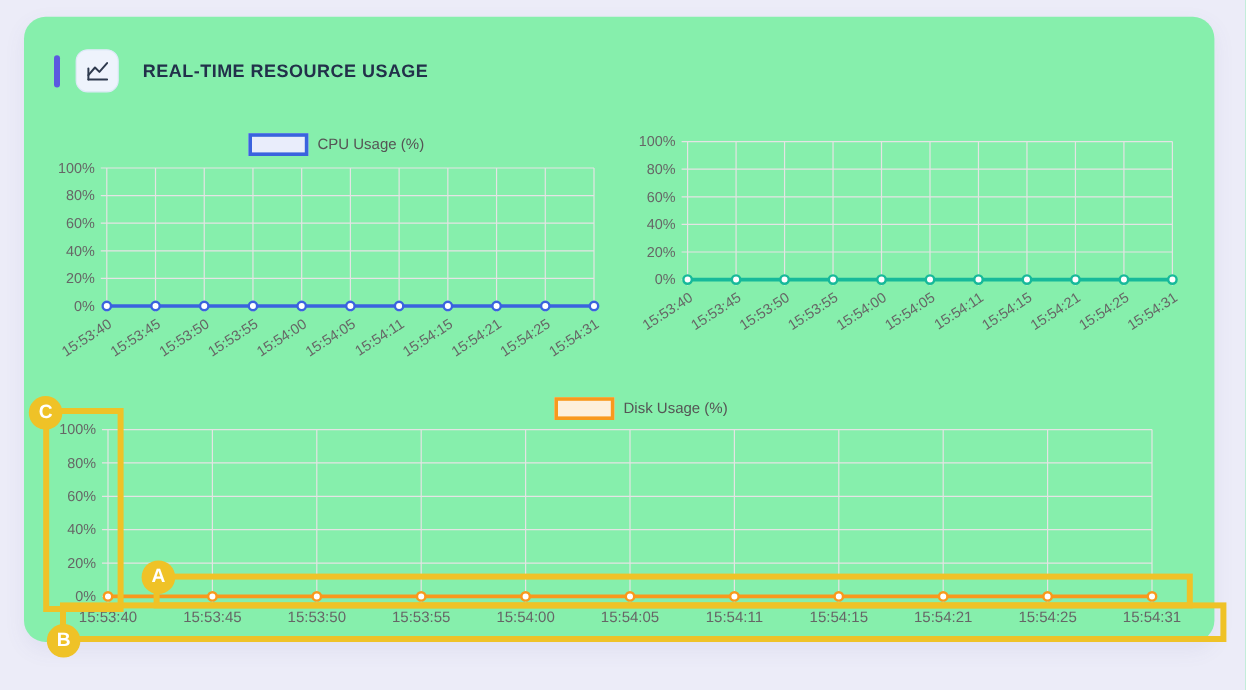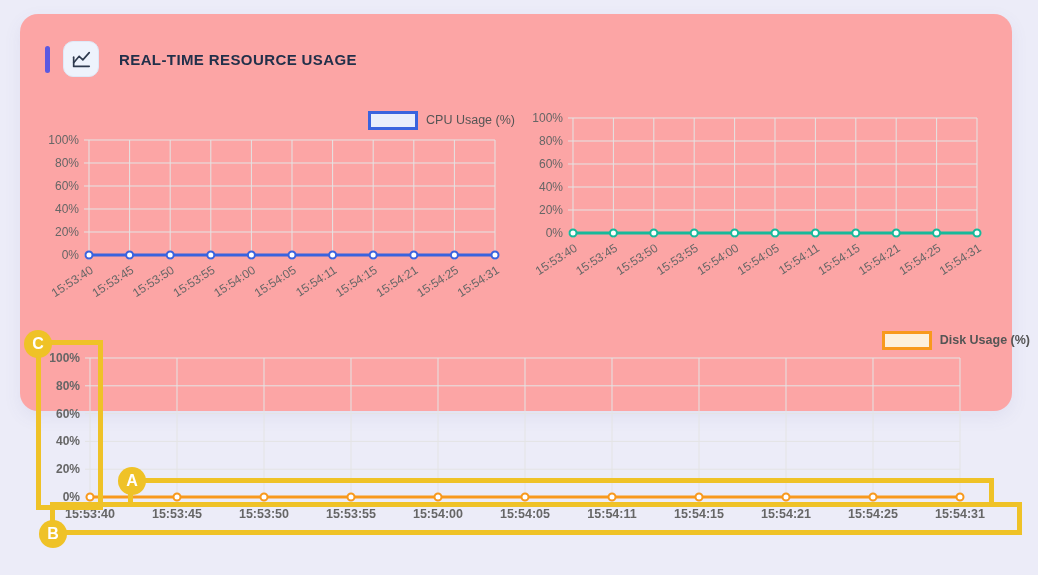--- a/index.html
+++ b/index.html
@@ -2,38 +2,38 @@
 <html><head>
 <meta charset="utf-8">
 <style>
   html,body{margin:0;padding:0;}
   body{
     width:1038px;height:575px;overflow:hidden;position:relative;
     font-family:"Liberation Sans",sans-serif;
     background:#ECECF8;
   }
   .card{
-    position:absolute;left:20px;top:14px;width:992px;height:397px;
-    background:#fca5a5;border-radius:18px;
+    position:absolute;left:20px;top:14px;width:992px;height:521px;
+    background:#86efac;border-radius:18px;
     box-shadow:0 6px 18px rgba(90,90,150,0.08);
   }
   
   .header{position:absolute;left:25px;top:27px;height:36px;display:flex;align-items:center;}
   .accent-bar{width:5px;height:27px;border-radius:3px;background:#5B59E0;margin-right:13px;}
   .icon-box{
     width:36px;height:36px;border-radius:10px;background:#EEF3FC;border:1px solid #DEE9F8;
     display:flex;align-items:center;justify-content:center;box-sizing:border-box;
   }
   .title{margin:0 0 0 20px;font-size:15px;font-weight:bold;color:#22304A;letter-spacing:0.4px;}
   
   .chart-block{position:absolute;}
   .chart-block.cpu{left:25px;top:96px;width:470px;}
   .chart-block.mem{left:510px;top:96px;width:470px;}
-  .chart-block.disk{left:18px;top:316px;width:992px;font-weight:bold;}
-  .legend{display:flex;align-items:center;justify-content:flex-end;height:20px;margin-bottom:2px;cursor:pointer;}
+  .chart-block.disk{left:18px;top:316px;width:992px;}
+  .legend{display:flex;align-items:center;justify-content:center;height:20px;margin-bottom:2px;cursor:pointer;}
   .legend-swatch{width:44px;height:13px;border:3px solid #888;box-sizing:content-box;margin-right:8px;}
   .legend-label{font-size:12.5px;color:#555;}
   svg text{font-family:"Liberation Sans",sans-serif;}
   
   .ann-box{position:absolute;border:5px solid #EFC227;box-sizing:border-box;z-index:20;pointer-events:none;}
   .ann-badge{
     position:absolute;width:28px;height:28px;border-radius:50%;background:#EFC227;z-index:21;
     color:#FFFFFF;font-weight:bold;font-size:16px;line-height:28px;text-align:center;pointer-events:none;
   }
 </style>

